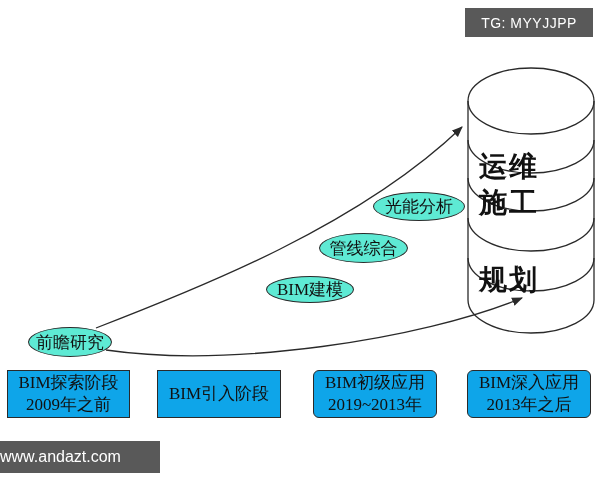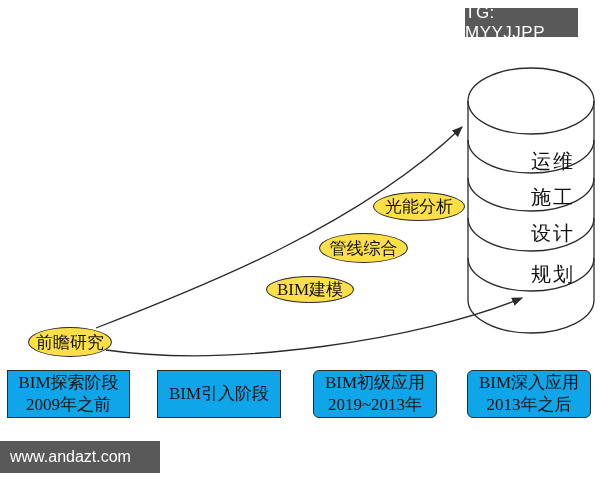--- a/index.html
+++ b/index.html
@@ -1,35 +1,35 @@
 <!DOCTYPE html>
 <html><head>
 <meta charset="utf-8">
 <style>
   html,body{margin:0;padding:0;background:#ffffff;}
   body{width:600px;height:480px;overflow:hidden;
        font-family:"Liberation Serif","DejaVu Serif",serif;color:#111;}
   #canvas{position:relative;width:600px;height:480px;background:#ffffff;}
   #linework{position:absolute;left:0;top:0;}
 
-  .badge{position:absolute;left:465px;top:8px;width:113px;height:29px;
+  .badge{position:absolute;left:465px;top:8px;width:128px;height:29px;
          background:#595959;color:#fff;display:flex;align-items:center;justify-content:center;
-         font-family:"Liberation Sans","DejaVu Sans",sans-serif;font-size:17px;letter-spacing:.5px;}
+         font-family:"Liberation Sans","DejaVu Sans",sans-serif;font-size:14px;letter-spacing:.5px;}
   .watermark{position:absolute;left:0;top:441px;width:160px;height:32px;
          background:#595959;color:#fff;display:flex;align-items:center;
-         padding-left:10px;box-sizing:border-box;
+         padding-left:0;box-sizing:border-box;
          font-family:"Liberation Sans","DejaVu Sans",sans-serif;font-size:16px;}
 
   .topic{position:absolute;border:1.5px solid #2a2a2a;border-radius:50%;
          display:flex;align-items:center;justify-content:center;
-         background:#fde047;box-sizing:border-box;}
+         background:#5eead4;box-sizing:border-box;}
   .topic span{font-size:17px;white-space:nowrap;}
 
-  .cyl-label{position:absolute;left:513px;width:80px;height:24px;text-align:center;
-         font-size:20px;letter-spacing:2px;white-space:nowrap;}
+  .cyl-label{position:absolute;left:469px;width:80px;height:24px;text-align:center;
+         font-size:28px;letter-spacing:2px;white-space:nowrap;font-weight:bold;}
 
   .stage{position:absolute;top:370px;height:48px;border:1.5px solid #2a2a2a;
          box-sizing:border-box;display:flex;flex-direction:column;align-items:center;
          justify-content:center;background:#0ea5e9;}
   .stage div{font-size:17px;line-height:22px;white-space:nowrap;}
 </style>
 </head>
 <body>
 
 <div id="canvas">
@@ -65,21 +65,20 @@
   </div>
   <div class="topic" style="left:266px;top:276px;width:88px;height:27px;">
     <span>BIM建模</span>
   </div>
   <div class="topic" style="left:373px;top:192px;width:92px;height:29px;">
     <span>光能分析</span>
   </div>
 
   <div class="cyl-label" style="top:148px;">运维</div>
   <div class="cyl-label" style="top:184px;">施工</div>
-  <div class="cyl-label" style="top:220px;">设计</div>
   <div class="cyl-label" style="top:261px;">规划</div>
 
   <div class="stage" style="left:7px;width:123px;">
     <div>BIM探索阶段</div>
     <div>2009年之前</div>
   </div>
   <div class="stage" style="left:157px;width:124px;align-items:center;">
     <div>BIM引入阶段</div>
   </div>
   <div class="stage" style="left:313px;width:124px;border-radius:6px;">

